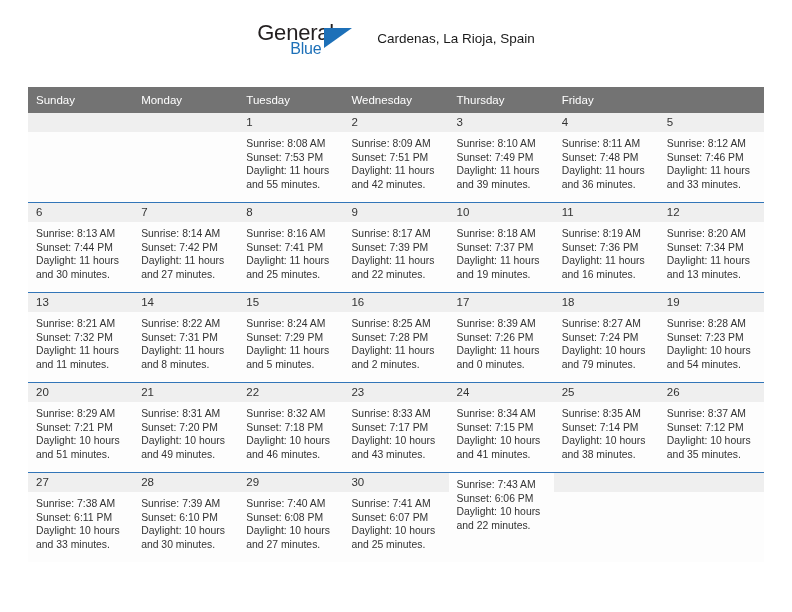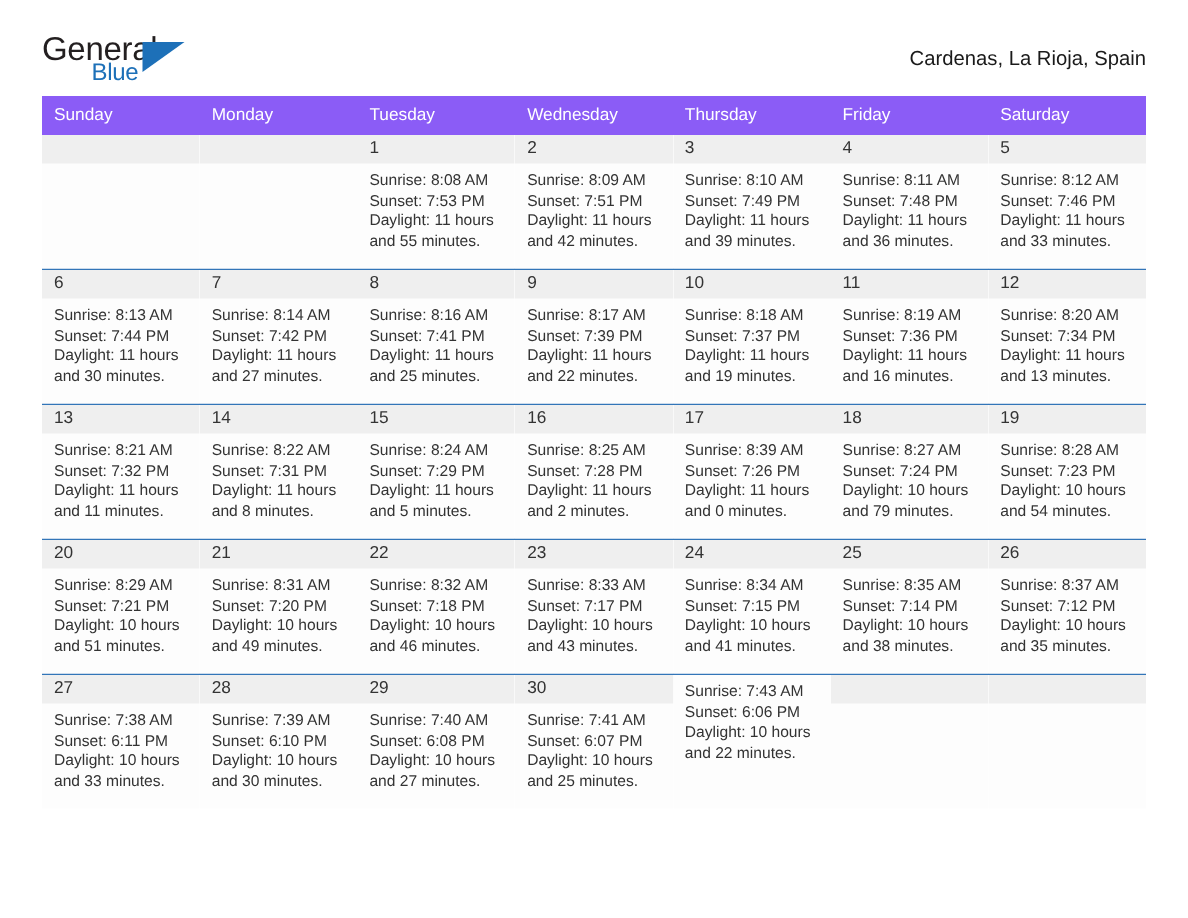--- a/index.html
+++ b/index.html
@@ -19,22 +19,22 @@
     width: 792px;
     height: 612px;
     box-sizing: border-box;
     padding: 0 28px;
   }
 
   
   .masthead {
     display: flex;
     align-items: flex-start;
-    justify-content: space-between;
-    height: 64px;
+    justify-content: center;
+    height: 87px;
     padding-top: 22px;
     box-sizing: border-box;
   }
   .logo {
     position: relative;
     width: 120px;
     height: 48px;
   }
   .logo-general {
     position: absolute;
@@ -81,21 +81,21 @@
     line-height: 1.15;
   }
 
   
   .calendar {
     width: 736px;
   }
   .weekdays {
     display: grid;
     grid-template-columns: repeat(7, 1fr);
-    background: #8b5cf6;
+    background: #737373;
   }
   .weekday {
     font-size: 11.5px;
     color: #ffffff;
     padding: 5px 0 5px 8px;
     line-height: 1.4;
     box-sizing: border-box;
   }
   .week {
     display: grid;
@@ -156,21 +156,20 @@
   </div>
 
   <div class="calendar">
     <div class="weekdays" id="weekday-row">
         <div class="weekday">Sunday</div>
         <div class="weekday">Monday</div>
         <div class="weekday">Tuesday</div>
         <div class="weekday">Wednesday</div>
         <div class="weekday">Thursday</div>
         <div class="weekday">Friday</div>
-        <div class="weekday">Saturday</div>
       </div>
     <div id="weeks-container">
         <div class="week">
           <div class="day-cell empty">
             <div class="day-number-band"></div>
             <div class="day-body">
               <div></div>
               <div></div>
               <div></div>
               <div></div>

